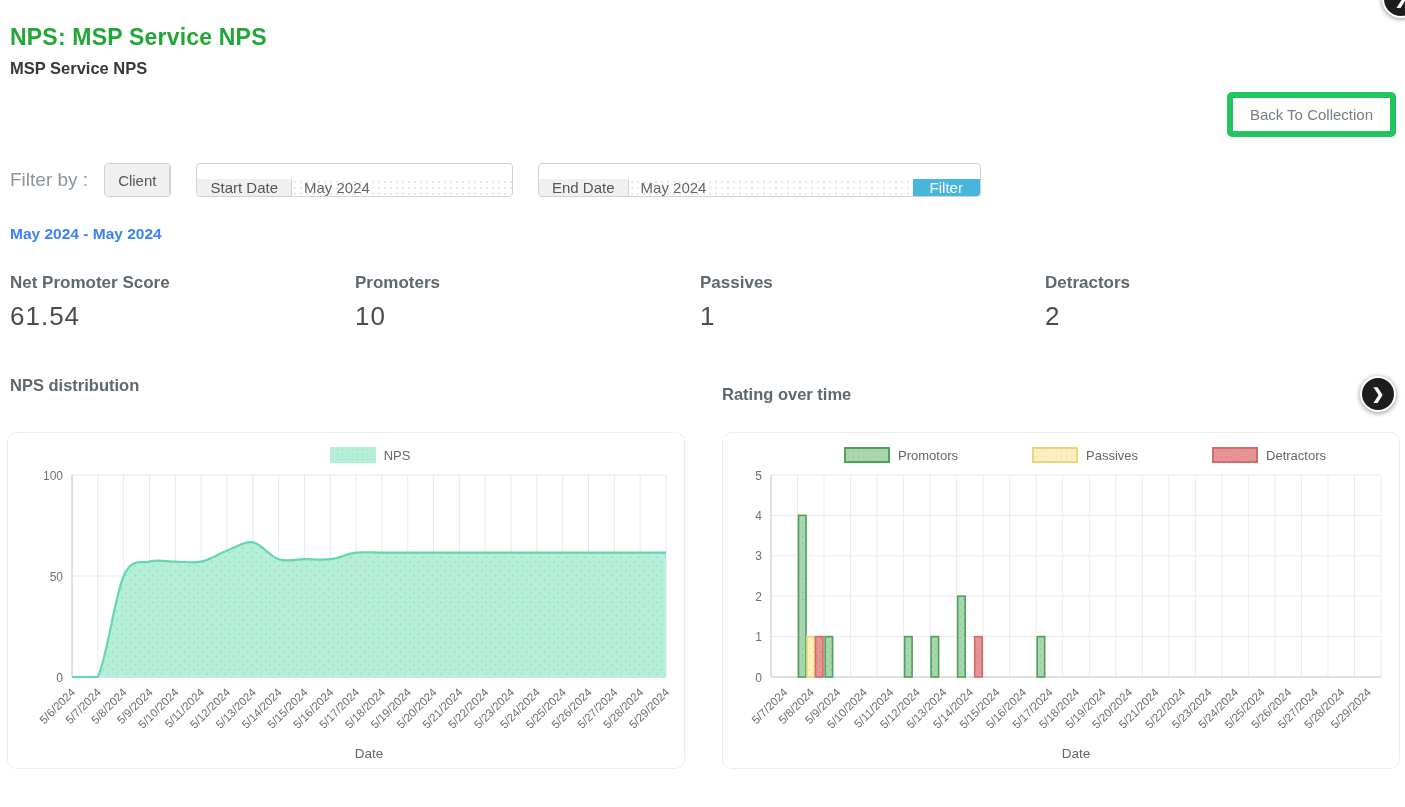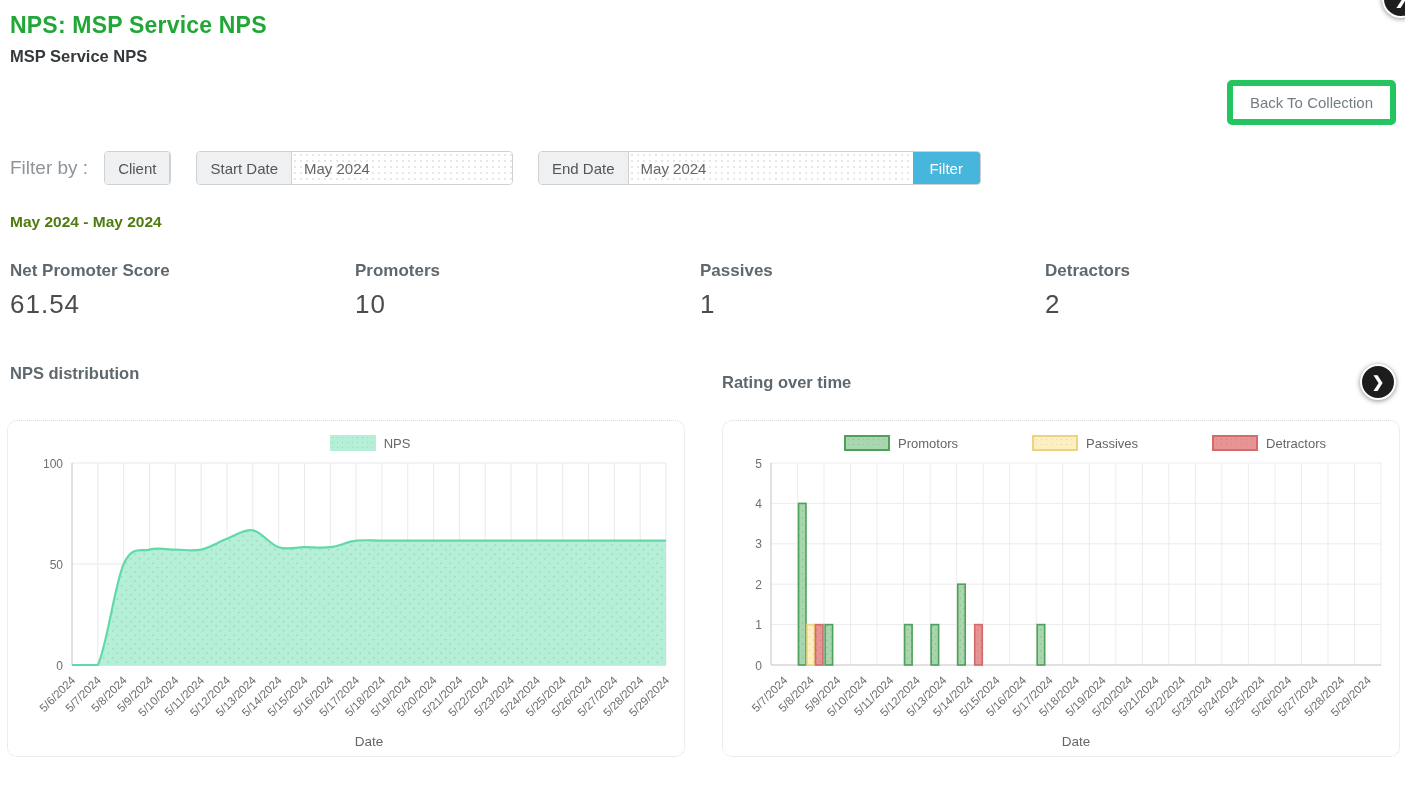--- a/index.html
+++ b/index.html
@@ -1,50 +1,50 @@
 <!DOCTYPE html>
 <html><head>
 <meta charset="utf-8">
 <style>
   * { box-sizing: border-box; }
   html,body { margin:0; padding:0; }
   body {
     width:1405px; height:807px; position:relative; overflow:hidden;
     background:#ffffff; font-family:"Liberation Sans", sans-serif;
   }
-  .container { padding:6px 9px 0 7px; }
+  .container { padding:18px 9px 0 7px; }
 
   .page-title { color:#21a737; font-size:23px; font-weight:700; margin:6px 0 8px 3px; letter-spacing:.2px; }
   .page-subtitle { color:#35393b; font-size:16.5px; font-weight:700; margin-left:3px; }
 
   .back-row { display:flex; justify-content:flex-end; margin-top:14px; }
   .back-btn { font-size:15px; color:#747d83; background:#fff; border:6px solid #22c55e;
     border-radius:5px; padding:8px 17px; cursor:pointer; font-family:inherit; }
 
   .filter-row { display:flex; align-items:center; margin-top:26px; }
   .filter-label { font-size:19px; color:#8d959b; margin:0 16px 0 3px; }
   .group { display:flex; align-items:stretch; height:34px; border:1px solid #cfd2d4;
     border-radius:4px; background:#fff; overflow:hidden; }
-  .gap { margin-left:25px; }
+  .gap { margin-left:25px;align-items:flex-end; }
   .group-label { background:#eff0f1; color:#555; font-size:15px; display:flex; align-items:center;
     padding:0 13px; border-right:1px solid #cfd2d4; white-space:nowrap; }
   .select-wrap { position:relative; display:flex; }
   .client-select { width:400px; border:none; outline:none; font-size:15px; color:#444;
     padding:0 30px 0 12px; appearance:none; -webkit-appearance:none; background:transparent; font-family:inherit; }
   .chev { position:absolute; right:12px; top:15px; pointer-events:none; }
   .date-input { border:none; outline:none; font-size:15px; color:#666; padding:0 12px; font-family:inherit;
     background-color:#fff;
     background-image:radial-gradient(#e7e7e7 0.9px, transparent 1.1px);
     background-size:6px 6px; }
   .date-input.start { width:220px; }
   .date-input.end { width:284px; }
   .filter-btn { background:#47b6dc; color:#fff; border:none; font-size:15px; padding:0 17px;
     cursor:pointer; font-family:inherit; }
 
-  .date-range { margin:28px 0 0 3px; font-size:15.5px; font-weight:700; color:#4d7c0f; }
+  .date-range { margin:28px 0 0 3px; font-size:15.5px; font-weight:700; color:#3b82f6; }
 
   .stats { display:grid; grid-template-columns:345px 345px 345px 345px; margin:30px 0 0 3px; }
   .stat-label { font-size:17px; font-weight:700; color:#5e686e; }
   .stat-value { font-size:26px; font-weight:400; color:#4c4c4c; margin-top:8px; letter-spacing:1px; }
 
   .titles-row { display:flex; margin-top:44px; }
   .chart-title { font-size:16.5px; font-weight:700; color:#5e686e; }
   .chart-title.left { width:712px; margin-left:3px; }
   .right-title-wrap { flex:1; display:flex; justify-content:space-between; align-items:center; }
   .circle-btn { width:36px; height:36px; border-radius:50%; background:#1d1d1d; color:#fff;

